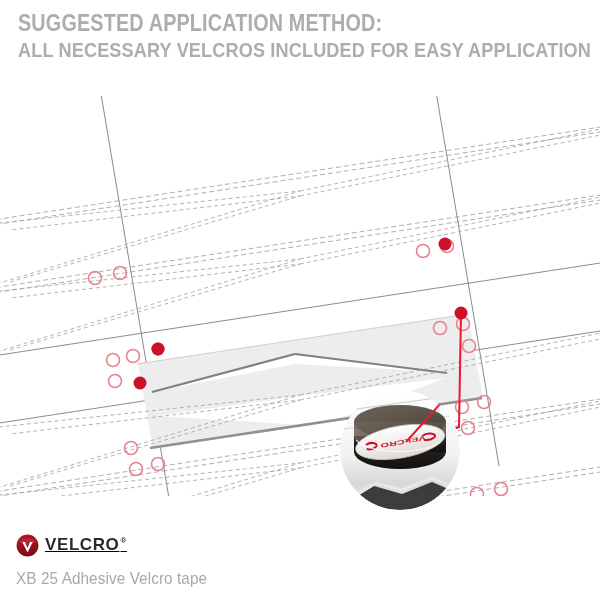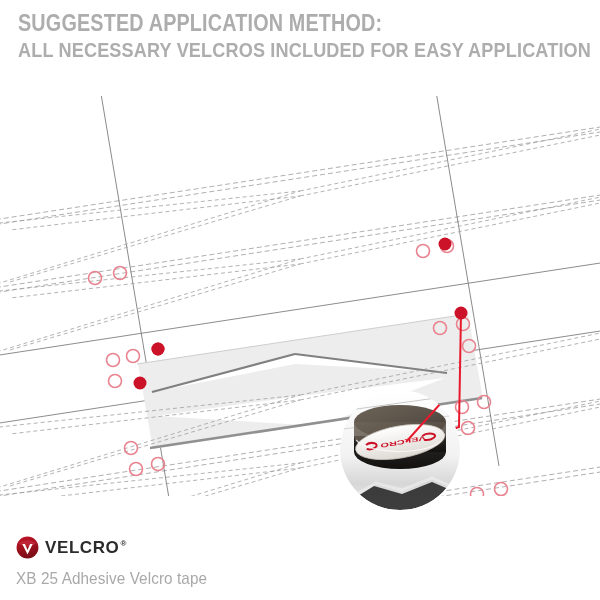--- a/index.html
+++ b/index.html
@@ -71,22 +71,23 @@
 
   
   #footer {
     position: absolute;
     left: 16px;
     top: 534px;
     width: 400px;
   }
   #logo-row {
     display: flex;
-    align-items: center;
+    align-items: flex-start;
     height: 26px;
+    text-decoration: underline;
   }
   #logo-badge {
     width: 23px;
     height: 23px;
     flex: 0 0 auto;
     margin-right: 6px;
   }
   #logo-wordmark {
     font-family: "Liberation Sans", sans-serif;
     font-weight: bold;

